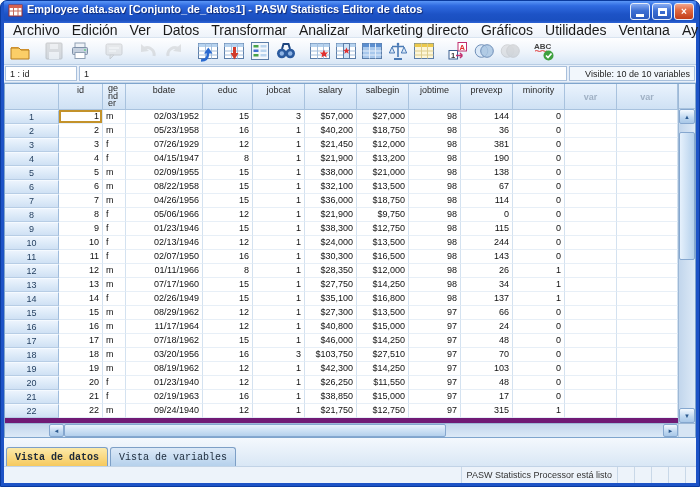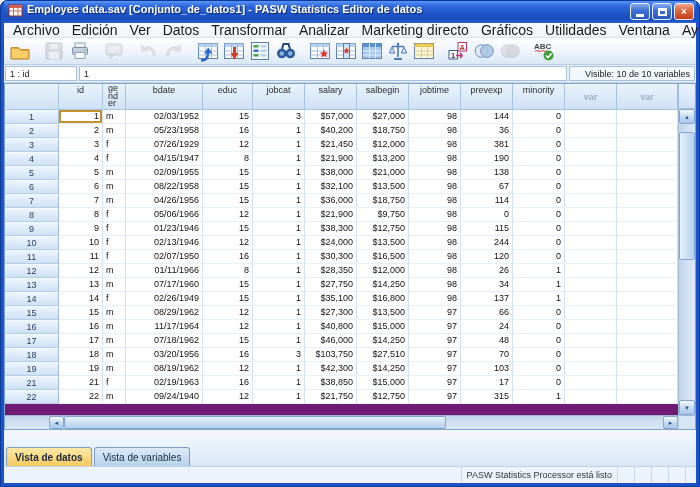--- a/index.html
+++ b/index.html
@@ -91,22 +91,22 @@
   .vs-thumb{position:absolute;top:8px;left:0;right:0;height:128px;border:1px solid #85a7cf;border-radius:2px;background:linear-gradient(90deg,#e6f1fc,#b4d0ec);}
   .grid-bottom{height:14px;display:flex;border-top:1px solid #9db8d6;}
   .hscroll{flex:1;display:flex;background:linear-gradient(180deg,#c2d6ec,#dce9f7);}
   .hs-pre{width:44px;}
   .hscroll .sbtn{height:auto;width:15px;font-size:6px;}
   .hs-thumb{width:382px;border:1px solid #85a7cf;border-radius:2px;background:linear-gradient(180deg,#e6f1fc,#b4d0ec);}
   .hs-track{flex:1;}
   .corner{width:17px;background:#d7e5f4;border-left:1px solid #b9cfe6;}
   
   .tabsbar{
-    height:36px;background:linear-gradient(180deg,#f4f8fd,#d9e7f5);
-    display:flex;align-items:flex-end;padding:8px 2px 0 2px;gap:2px;
+    height:28px;background:linear-gradient(180deg,#f4f8fd,#d9e7f5);
+    display:flex;align-items:flex-end;padding:8px 2px 0 2px;gap:2px;font-family:Liberation Mono, monospace;
   }
   .tab{
     height:19px;padding:0 8px;font-size:10px;color:#1c2a3a;display:flex;align-items:center;
     border:1px solid #7d9fc6;border-bottom:none;border-radius:3px 3px 0 0;
     background:linear-gradient(180deg,#dcE9f7,#b6d1ec);white-space:nowrap;
   }
   .tab.active{background:linear-gradient(180deg,#fceaa9 0%,#f6c95e 100%);font-weight:bold;}
   
   .statusbar{height:17px;background:#edf3fa;border-top:1px solid #c2d3e6;display:flex;align-items:stretch;font-size:9px;color:#333;}
   .sb-pane{border-right:1px solid #c9d8e8;display:flex;align-items:center;padding:0 5px;}
@@ -536,21 +536,21 @@
               <tr>
                 <th>11</th>
                 <td class="num">11</td>
                 <td class="txt">f</td>
                 <td class="num">02/07/1950</td>
                 <td class="num">16</td>
                 <td class="num">1</td>
                 <td class="num">$30,300</td>
                 <td class="num">$16,500</td>
                 <td class="num">98</td>
-                <td class="num">120</td>
+                <td class="num">143</td>
                 <td class="num">0</td>
                 <td class="num"></td>
                 <td class="num"></td>
               </tr>
               <tr>
                 <th>12</th>
                 <td class="num">12</td>
                 <td class="txt">m</td>
                 <td class="num">01/11/1966</td>
                 <td class="num">8</td>
@@ -657,20 +657,35 @@
                 <th>19</th>
                 <td class="num">19</td>
                 <td class="txt">m</td>
                 <td class="num">08/19/1962</td>
                 <td class="num">12</td>
                 <td class="num">1</td>
                 <td class="num">$42,300</td>
                 <td class="num">$14,250</td>
                 <td class="num">97</td>
                 <td class="num">103</td>
+                <td class="num">0</td>
+                <td class="num"></td>
+                <td class="num"></td>
+              </tr>
+              <tr>
+                <th>20</th>
+                <td class="num">20</td>
+                <td class="txt">f</td>
+                <td class="num">01/23/1940</td>
+                <td class="num">12</td>
+                <td class="num">1</td>
+                <td class="num">$26,250</td>
+                <td class="num">$11,550</td>
+                <td class="num">97</td>
+                <td class="num">48</td>
                 <td class="num">0</td>
                 <td class="num"></td>
                 <td class="num"></td>
               </tr>
               <tr>
                 <th>21</th>
                 <td class="num">21</td>
                 <td class="txt">f</td>
                 <td class="num">02/19/1963</td>
                 <td class="num">16</td>

